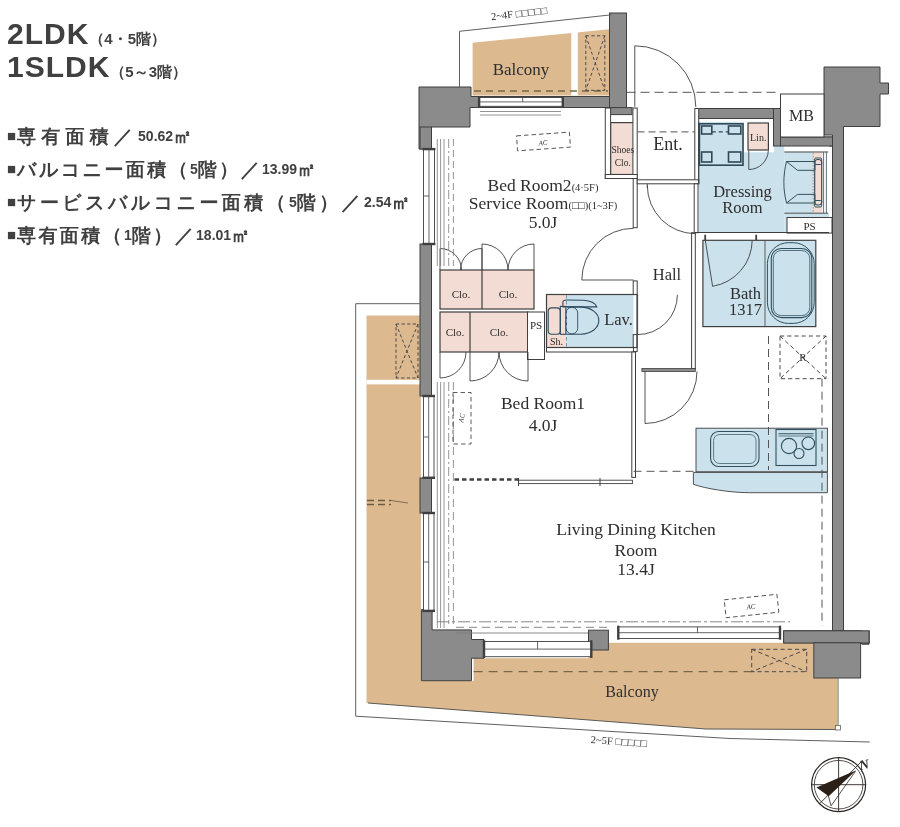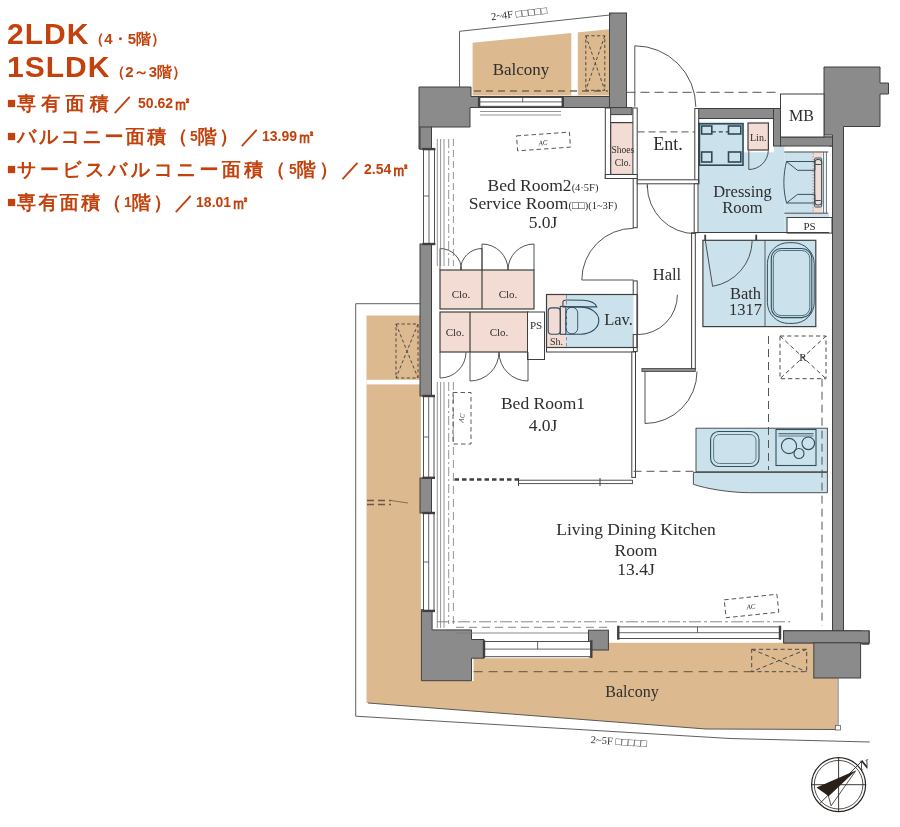--- a/index.html
+++ b/index.html
@@ -1,35 +1,35 @@
 <!DOCTYPE html>
 <html><head>
 <meta charset="utf-8">
 <style>
 html,body{margin:0;padding:0;background:#ffffff;width:900px;height:827px;overflow:hidden}
-#info{position:absolute;left:7px;top:20px;font-family:"Liberation Sans",sans-serif;color:#c2410c;font-weight:bold}
+#info{position:absolute;left:7px;top:20px;font-family:"Liberation Sans",sans-serif;color:#404040;font-weight:bold}
 .t1{font-size:30px;letter-spacing:1px;line-height:28px}
 .t1 .sm{font-size:15px;letter-spacing:0}
 .spec{font-size:14px;margin-top:0;line-height:33.1px;white-space:nowrap}
 .spec div{height:33.1px}
 .spec i{font-style:normal;font-size:19px;letter-spacing:1px;vertical-align:-2px}
 .spec div:nth-child(1) i{letter-spacing:5.2px}
 .spec div:nth-child(2) i{letter-spacing:2.4px}
 .spec div:nth-child(3) i{letter-spacing:3.4px}
 .spec div:nth-child(4) i{letter-spacing:2.4px}
 .spec div:nth-child(5) i{letter-spacing:3.7px}
 .spec b{font-size:15px;letter-spacing:1px}
 #plan{position:absolute;left:0;top:0}
 text{font-family:"Liberation Serif",serif;fill:#2e2e2e}
 </style>
 </head>
 <body>
 <div id="info">
-  <div class="t1">2LDK<span class="sm">（4・5階）</span><br>1SLDK<span class="sm">（2～3階）</span></div>
-  <div class="spec" style="">
+  <div class="t1">2LDK<span class="sm">（4・5階）</span><br>1SLDK<span class="sm">（5～3階）</span></div>
+  <div class="spec" style="margin-top:33px">
     <div><b>■</b><i>専有面積／</i>50.62<i>㎡</i></div>
     <div><b>■</b><i>バルコニー面積（</i>5<i>階）／</i>13.99<i>㎡</i></div>
     <div><b>■</b><i>サービスバルコニー面積（</i>5<i>階）／</i>2.54<i>㎡</i></div>
     <div><b>■</b><i>専有面積（</i>1<i>階）／</i>18.01<i>㎡</i></div>
   </div>
 </div>
 <svg id="plan" width="900" height="827" viewBox="0 0 900 827">
 
 <g fill="#dcb98f" stroke="none">
   <path d="M472.6,42.8 L609.5,29.3 L609.5,95.5 L472.6,95.5 Z"></path>

